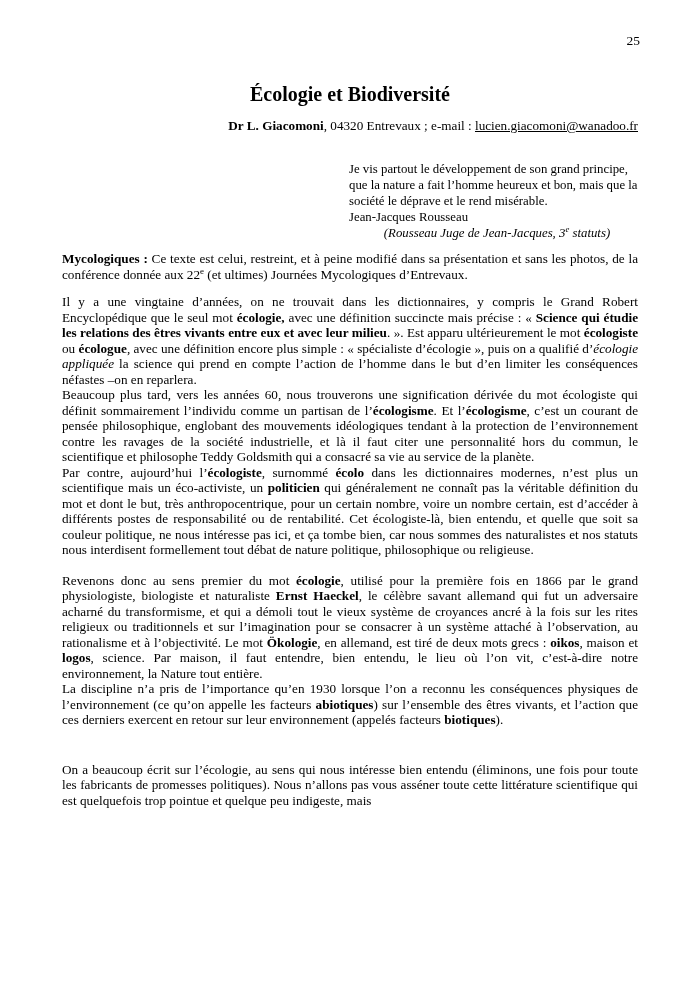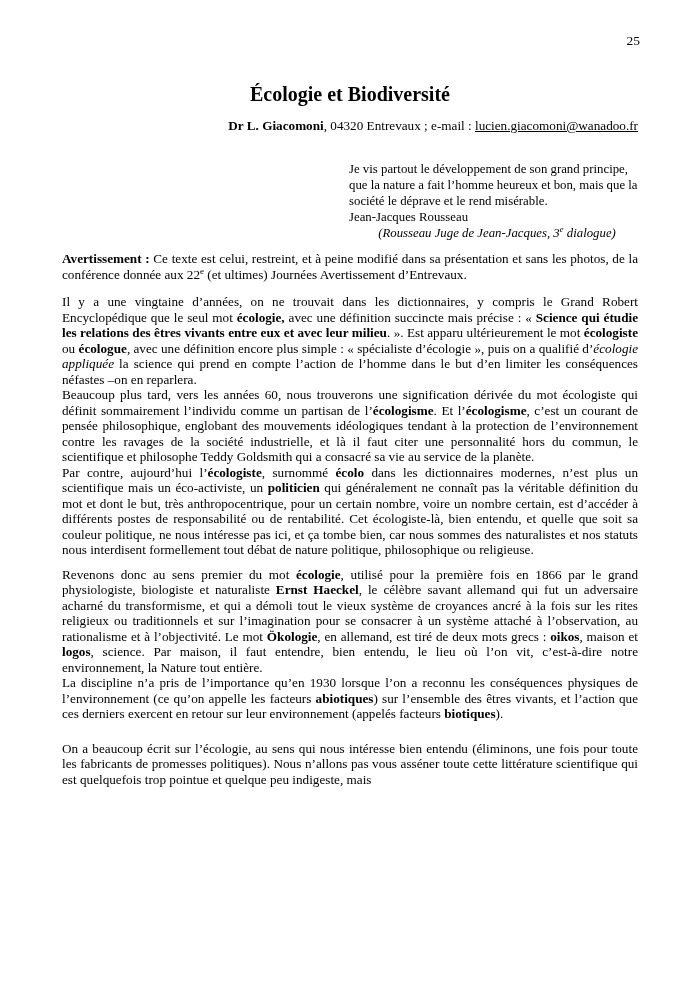--- a/index.html
+++ b/index.html
@@ -41,44 +41,44 @@
     margin:10px 0 0 0;
     font-size:13.2px;line-height:15.6px;
     text-align:justify;
   }
   .para{
     margin:0;
     font-size:13.2px;line-height:15.5px;
     text-align:justify;
   }
   .gap-sm{margin-top:12px;}
-  .gap{margin-top:9px;}
-  .gap-lg{margin-top:19px;}
+  .gap{margin-top:15px;}
+  .gap-lg{margin-top:34px;}
   .run-b{font-weight:bold;}
   .run-i{font-style:italic;}
   .run-sup{vertical-align:super;font-size:0.68em;line-height:0;}
 </style>
 </head>
 <body>
 
 <div class="page">
   <div class="page-number">25</div>
 
   <div class="content">
     <h1 class="title">Écologie et Biodiversité</h1>
 
     <p class="byline"><span class="author">Dr L. Giacomoni</span><span>, 04320 Entrevaux ; e-mail : </span><a class="email">lucien.giacomoni@wanadoo.fr</a></p>
 
     <div class="quote">
       <p class="quote-text">Je vis partout le développement de son grand principe, que la nature a fait l’homme heureux et bon, mais que la société le déprave et le rend misérable.</p>
       <p class="quote-author">Jean-Jacques Rousseau</p>
-      <p class="quote-source"><span class="run-i">(Rousseau Juge de Jean-Jacques, 3</span><span class="run-i run-sup">e</span><span class="run-i"> dialogue)</span></p>
+      <p class="quote-source"><span class="run-i">(Rousseau Juge de Jean-Jacques, 3</span><span class="run-i run-sup">e</span><span class="run-i"> statuts)</span></p>
     </div>
 
-    <p class="notice"><span class="run-b">Avertissement : </span><span>Ce texte est celui, restreint, et à peine modifié dans sa présentation et sans les photos, de la conférence donnée aux 22</span><span class="run-sup">e</span><span> (et ultimes) Journées Avertissement d’Entrevaux.</span></p>
+    <p class="notice"><span class="run-b">Mycologiques : </span><span>Ce texte est celui, restreint, et à peine modifié dans sa présentation et sans les photos, de la conférence donnée aux 22</span><span class="run-sup">e</span><span> (et ultimes) Journées Mycologiques d’Entrevaux.</span></p>
 
     <p class="para gap-sm"><span>Il y a une vingtaine d’années, on ne trouvait dans les dictionnaires, y compris le Grand Robert Encyclopédique que le seul mot </span><span class="run-b">écologie,</span><span> avec une définition succincte mais précise : « </span><span class="run-b">Science qui étudie les relations des êtres vivants entre eux et avec leur milieu</span><span>. ». Est apparu ultérieurement le mot </span><span class="run-b">écologiste</span><span> ou </span><span class="run-b">écologue</span><span>, avec une définition encore plus simple : « spécialiste d’écologie », puis on a qualifié d’</span><span class="run-i">écologie appliquée</span><span> la science qui prend en compte l’action de l’homme dans le but d’en limiter les conséquences néfastes –on en reparlera.</span></p>
     <p class="para"><span>Beaucoup plus tard, vers les années 60, nous trouverons une signification dérivée du mot écologiste qui définit sommairement l’individu comme un partisan de l’</span><span class="run-b">écologisme</span><span>. Et l’</span><span class="run-b">écologisme</span><span>, c’est un courant de pensée philosophique, englobant des mouvements idéologiques tendant à la protection de l’environnement contre les ravages de la société industrielle, et là il faut citer une personnalité hors du commun, le scientifique et philosophe Teddy Goldsmith qui a consacré sa vie au service de la planète.</span></p>
     <p class="para"><span>Par contre, aujourd’hui l’</span><span class="run-b">écologiste</span><span>, surnommé </span><span class="run-b">écolo</span><span> dans les dictionnaires modernes, n’est plus un scientifique mais un éco-activiste, un </span><span class="run-b">politicien</span><span> qui généralement ne connaît pas la véritable définition du mot et dont le but, très anthropocentrique, pour un certain nombre, voire un nombre certain, est d’accéder à différents postes de responsabilité ou de rentabilité. Cet écologiste-là, bien entendu, et quelle que soit sa couleur politique, ne nous intéresse pas ici, et ça tombe bien, car nous sommes des naturalistes et nos statuts nous interdisent formellement tout débat de nature politique, philosophique ou religieuse.</span></p>
     <p class="para gap"><span>Revenons donc au sens premier du mot </span><span class="run-b">écologie</span><span>, utilisé pour la première fois en 1866 par le grand physiologiste, biologiste et naturaliste </span><span class="run-b">Ernst Haeckel</span><span>, le célèbre savant allemand qui fut un adversaire acharné du transformisme, et qui a démoli tout le vieux système de croyances ancré à la fois sur les rites religieux ou traditionnels et sur l’imagination pour se consacrer à un système attaché à l’observation, au rationalisme et à l’objectivité. Le mot </span><span class="run-b">Ökologie</span><span>, en allemand, est tiré de deux mots grecs : </span><span class="run-b">oikos</span><span>, maison et </span><span class="run-b">logos</span><span>, science. Par maison, il faut entendre, bien entendu, le lieu où l’on vit, c’est-à-dire notre environnement, la Nature tout entière.</span></p>
     <p class="para"><span>La discipline n’a pris de l’importance qu’en 1930 lorsque l’on a reconnu les conséquences physiques de l’environnement (ce qu’on appelle les facteurs </span><span class="run-b">abiotiques</span><span>) sur l’ensemble des êtres vivants, et l’action que ces derniers exercent en retour sur leur environnement (appelés facteurs </span><span class="run-b">biotiques</span><span>).</span></p>
     <p class="para gap-lg"><span>On a beaucoup écrit sur l’écologie, au sens qui nous intéresse bien entendu (éliminons, une fois pour toute les fabricants de promesses politiques). Nous n’allons pas vous asséner toute cette littérature scientifique qui est quelquefois trop pointue et quelque peu indigeste, mais</span></p>
   </div>
 </div>
 

